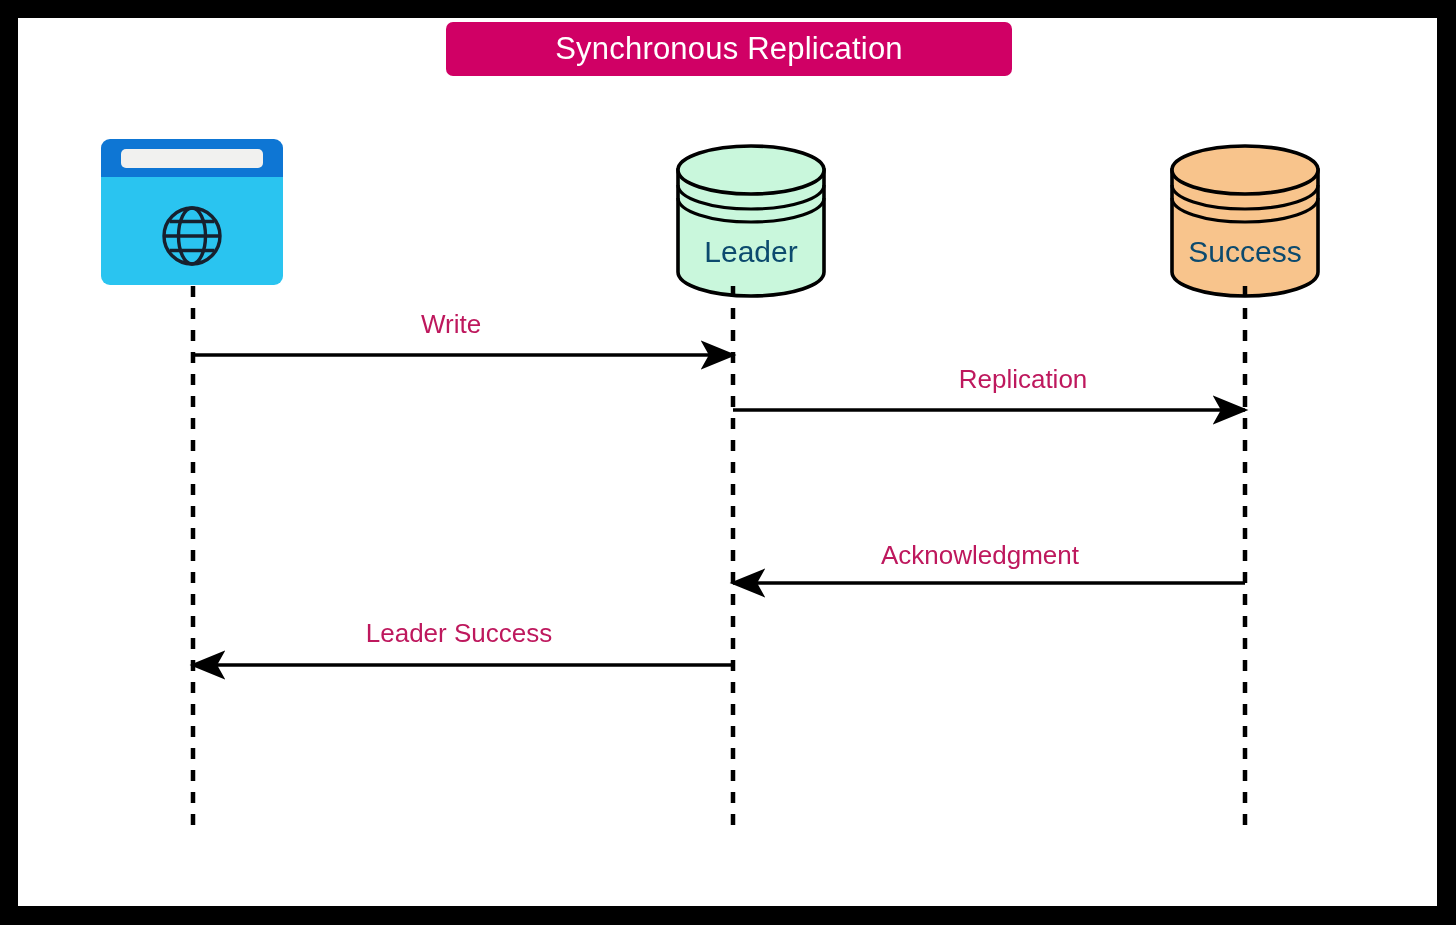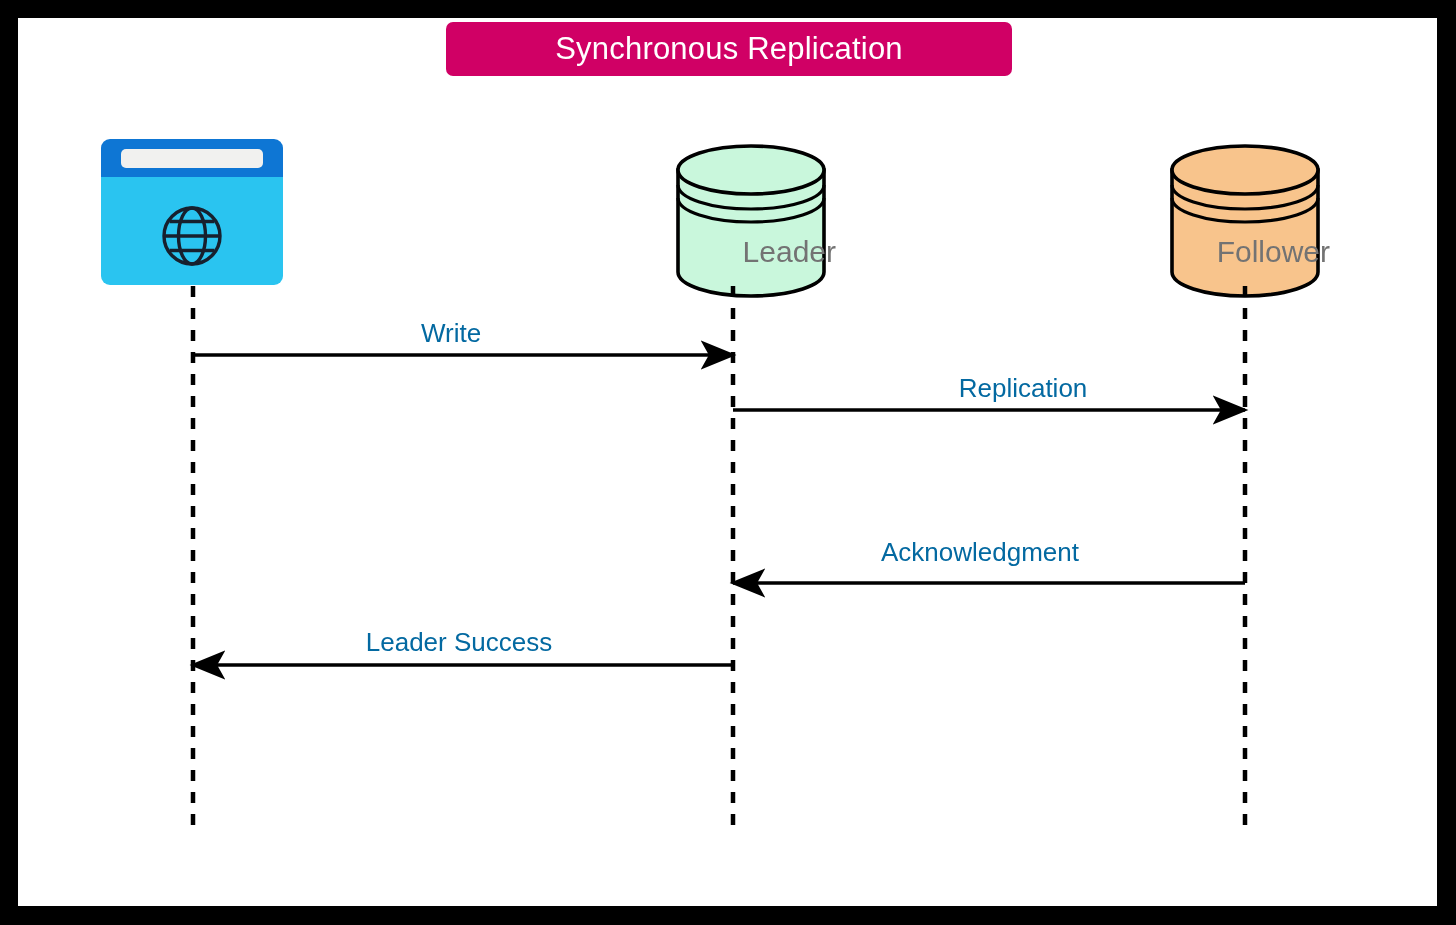--- a/index.html
+++ b/index.html
@@ -105,37 +105,36 @@
   .db-cyl {
     position: absolute;
     width: 170px;
     height: 168px;
   }
   #leader-cyl { left: 648px; top: 119px; }
   #follower-cyl { left: 1142px; top: 119px; }
   .db-label {
     position: absolute;
     width: 170px;
-    text-align: right;
+    text-align: center;
     font-size: 30px;
-    color: #737373;
+    color: #0c4a6e;
     font-family: "Liberation Sans", sans-serif;
     top: 98px;
     pointer-events: none;
   }
   
   .msg-label {
     position: absolute;
     font-size: 26px;
-    color: #0369a1;
+    color: #be185d;
     font-family: "Liberation Sans", sans-serif;
     text-align: center;
     white-space: nowrap;
     transform: translateX(-50%);
-    margin-top: 9px;
   }
 </style>
 </head>
 <body>
 
 <div id="frame">
   <div id="canvas">
 
     <div id="title-banner" style="background: rgb(208, 0, 101);">
       <span class="title-text" style="color: rgb(255, 255, 255);">Synchronous Replication</span>
@@ -171,21 +170,21 @@
       <div class="db-label">Leader</div>
     </div>
 
     <div class="db-cyl" id="follower-cyl">
       <svg width="170" height="168" viewBox="0 0 170 168" aria-hidden="true">
         <path d="M12,33 L12,135 A73,24 0 0 0 158,135 L158,33 Z" fill="#F8C48C" stroke="#000000" stroke-width="3.6"></path>
         <ellipse cx="85" cy="33" rx="73" ry="24" fill="#F8C48C" stroke="#000000" stroke-width="3.6"></ellipse>
         <path d="M12,48 A73,24 0 0 0 158,48" fill="none" stroke="#000000" stroke-width="3.2"></path>
         <path d="M12,61 A73,24 0 0 0 158,61" fill="none" stroke="#000000" stroke-width="3.2"></path>
       </svg>
-      <div class="db-label">Follower</div>
+      <div class="db-label">Success</div>
     </div>
 
     <svg id="overlay" viewBox="0 0 1419 888">
       <defs>
         <marker id="arrow-right" markerWidth="11" markerHeight="11" refX="9.5" refY="5.5" orient="auto" markerUnits="strokeWidth">
           <path d="M0,1.2 L10.5,5.5 L0,9.8 L2.4,5.5 Z" fill="#000000"></path>
         </marker>
         <marker id="arrow-left" markerWidth="11" markerHeight="11" refX="9.5" refY="5.5" orient="auto" markerUnits="strokeWidth">
           <path d="M0,1.2 L10.5,5.5 L0,9.8 L2.4,5.5 Z" fill="#000000"></path>
         </marker>
@@ -199,18 +198,18 @@
           <line x1="175" x2="715" y1="337" y2="337" stroke="#000000" stroke-width="3.4" marker-end="url(#arrow-right)"></line>
           <line x1="715" x2="1227" y1="392" y2="392" stroke="#000000" stroke-width="3.4" marker-end="url(#arrow-right)"></line>
           <line x1="1227" x2="715" y1="565" y2="565" stroke="#000000" stroke-width="3.4" marker-end="url(#arrow-left)"></line>
           <line x1="715" x2="175" y1="647" y2="647" stroke="#000000" stroke-width="3.4" marker-end="url(#arrow-left)"></line>
         </g>
     </svg>
 
     <div id="label-layer">
         <div class="msg-label" style="left: 433px; top: 291px;">Write</div>
         <div class="msg-label" style="left: 1005px; top: 346px;">Replication</div>
-        <div class="msg-label" style="left: 962px; top: 510px;">Acknowledgment</div>
+        <div class="msg-label" style="left: 962px; top: 522px;">Acknowledgment</div>
         <div class="msg-label" style="left: 441px; top: 600px;">Leader Success</div>
       </div>
 
   </div>
 </div>
 
 </body></html>

